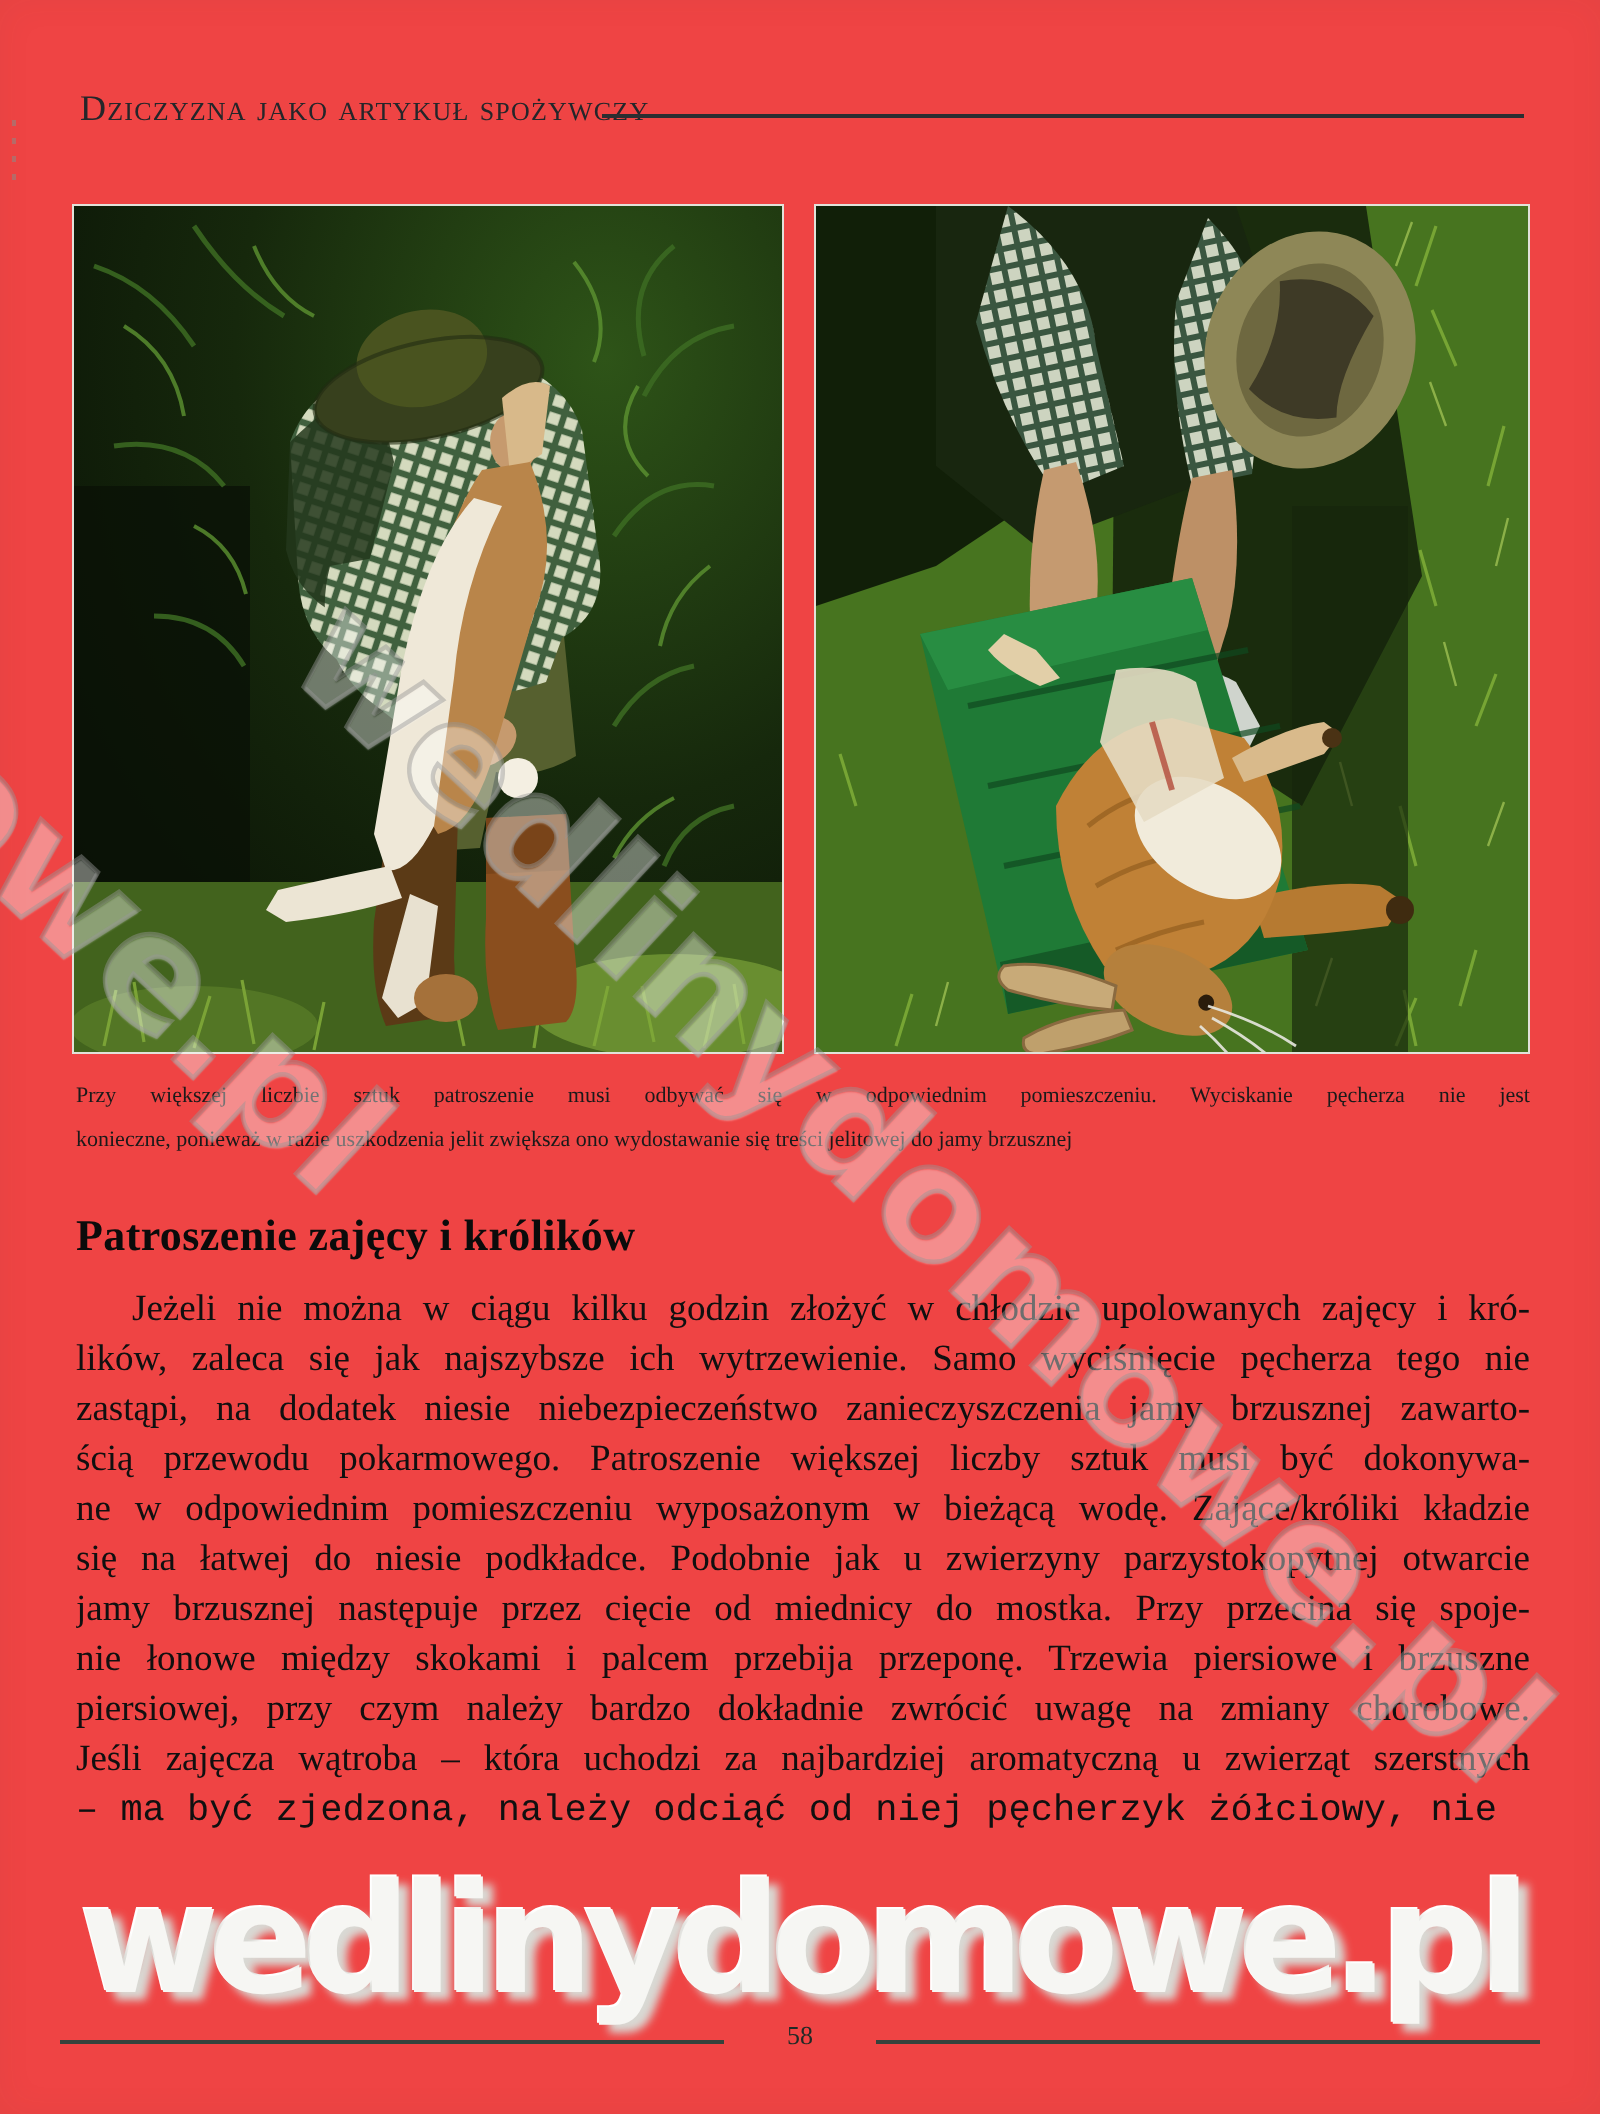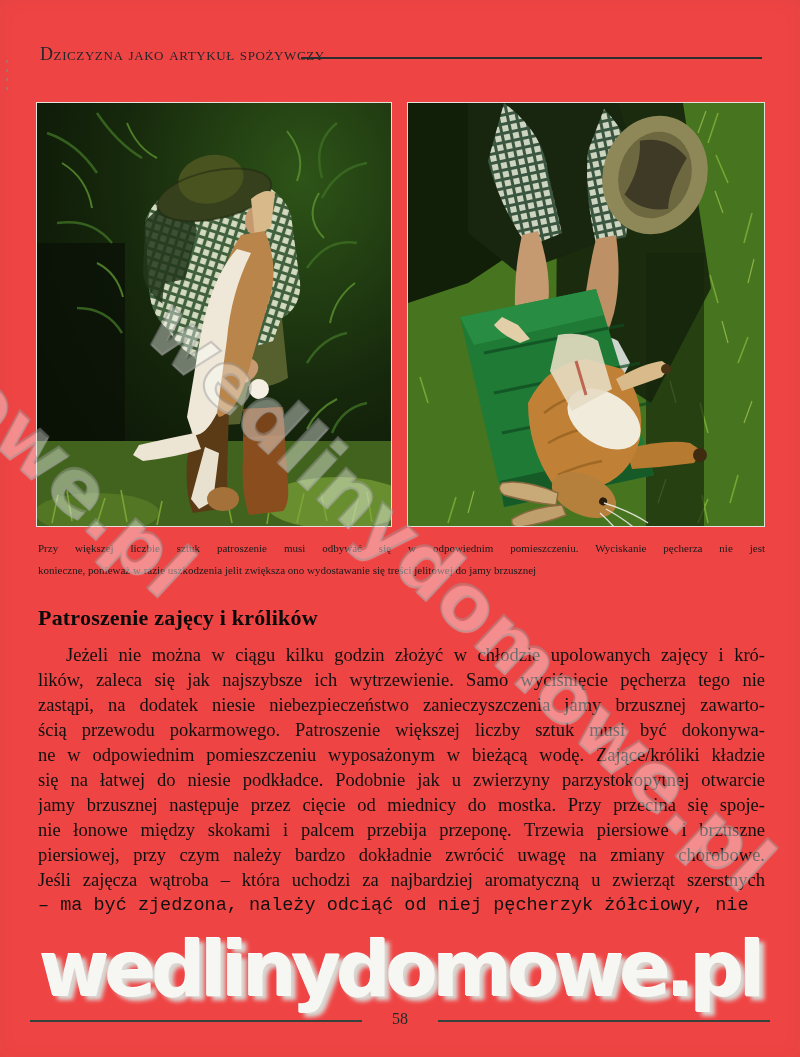--- a/index.html
+++ b/index.html
@@ -67,21 +67,21 @@
     font-family:"DejaVu Sans", sans-serif; font-weight:bold;
     font-size:76px; letter-spacing:-5px; color:#f6f6f3;
     text-shadow:5px 4px 4px #d9d9d4, -1px -1px 0 #ffffff;
   }
   
   .f-rule{position:absolute; top:1020px; height:2px; background:#36423c; z-index:2;}
   .f-left{left:30px; width:332px;}
   .f-right{left:438px; width:332px;}
   .page-num{
     position:absolute; left:363px; top:1010px; width:74px; z-index:2;
-    text-align:center; font-size:16px; color:#1e2a26;
+    text-align:center; font-size:13px; color:#1e2a26;
   }
 </style>
 </head>
 <body>
 
 <div class="page">
 
   <span class="header-title">Dziczyzna jako artykuł spożywczy</span>
   <div class="header-rule"></div>
   <div class="scan-mark"></div>

